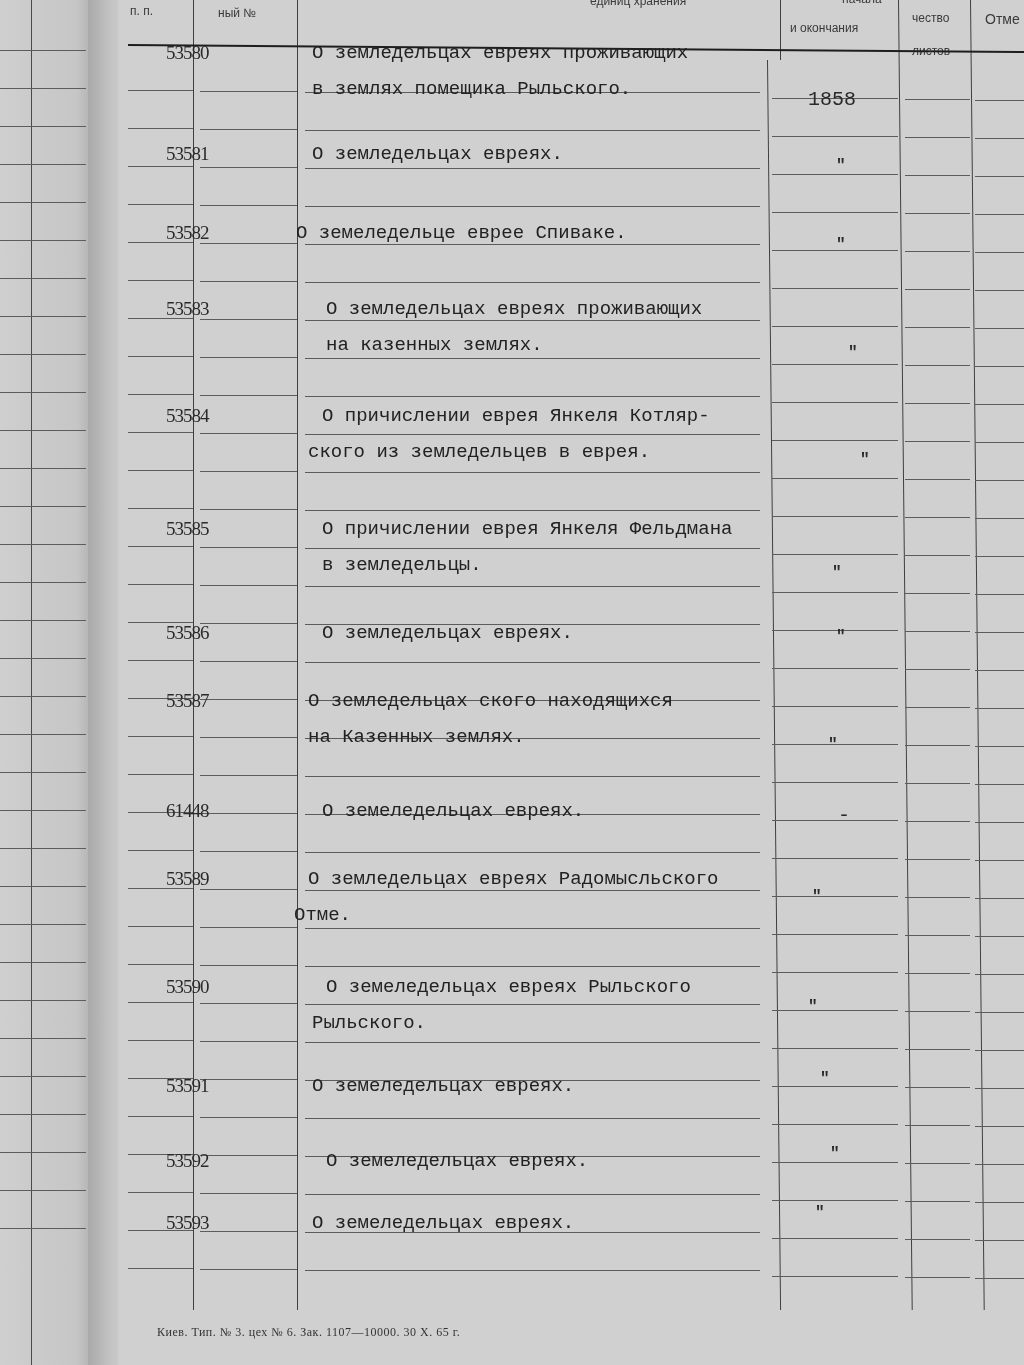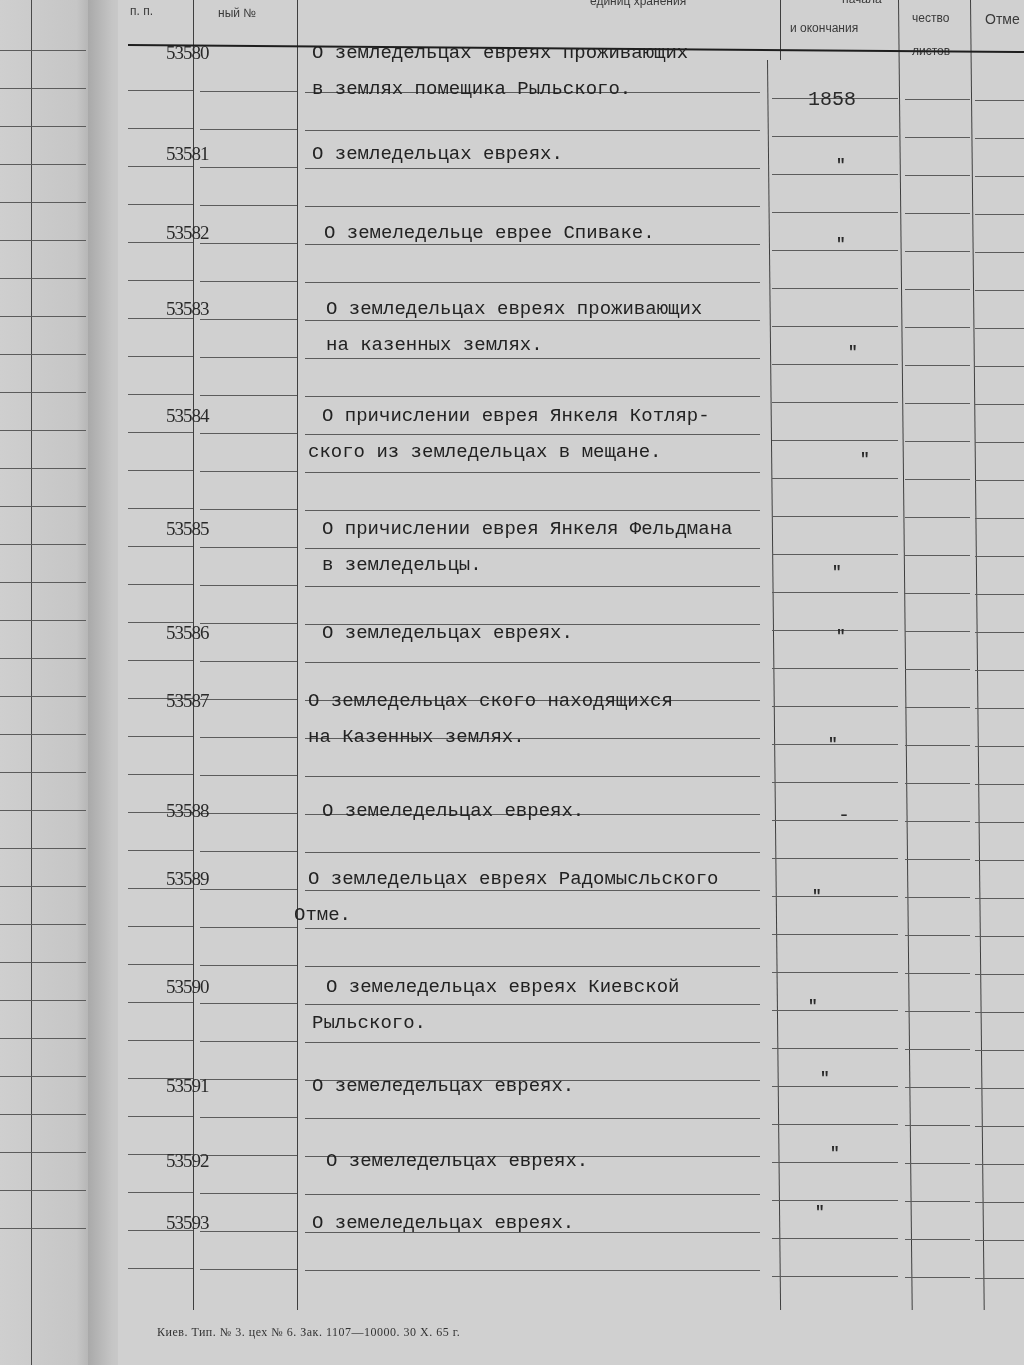--- a/index.html
+++ b/index.html
@@ -318,66 +318,66 @@
       <div class="desc" style="left: 312px; top: 30px;">в землях помещика Рыльского.</div>
       <div class="date" style="left: 808px; top: 46px;">1858</div>
     </div>
     <div class="rec" style="top: 143px;">
       <div class="num">53581</div>
       <div class="desc" style="left: 312px; top: -6px;">О земледельцах евреях.</div>
       <div class="date ditto" style="left: 836px; top: 14px;">"</div>
     </div>
     <div class="rec" style="top: 222px;">
       <div class="num">53582</div>
-      <div class="desc" style="left: 324px; top: -6px;">О земеледельце еврее Спиваке.</div>
+      <div class="desc" style="left: 296px; top: -6px;">О земеледельце еврее Спиваке.</div>
       <div class="date ditto" style="left: 836px; top: 14px;">"</div>
     </div>
     <div class="rec" style="top: 298px;">
       <div class="num">53583</div>
       <div class="desc" style="left: 326px; top: -6px;">О земледельцах евреях проживающих</div>
       <div class="desc" style="left: 326px; top: 30px;">на казенных землях.</div>
       <div class="date ditto" style="left: 848px; top: 46px;">"</div>
     </div>
     <div class="rec" style="top: 405px;">
       <div class="num">53584</div>
       <div class="desc" style="left: 322px; top: -6px;">О причислении еврея Янкеля Котляр-</div>
-      <div class="desc" style="left: 308px; top: 30px;">ского из земледельцах в мещане.</div>
+      <div class="desc" style="left: 308px; top: 30px;">ского из земледельцев в еврея.</div>
       <div class="date ditto" style="left: 860px; top: 46px;">"</div>
     </div>
     <div class="rec" style="top: 518px;">
       <div class="num">53585</div>
       <div class="desc" style="left: 322px; top: -6px;">О причислении еврея Янкеля Фельдмана</div>
       <div class="desc" style="left: 322px; top: 30px;">в земледельцы.</div>
       <div class="date ditto" style="left: 832px; top: 46px;">"</div>
     </div>
     <div class="rec" style="top: 622px;">
       <div class="num">53586</div>
       <div class="desc" style="left: 322px; top: -6px;">О земледельцах евреях.</div>
       <div class="date ditto" style="left: 836px; top: 6px;">"</div>
     </div>
     <div class="rec" style="top: 690px;">
       <div class="num">53587</div>
       <div class="desc" style="left: 308px; top: -6px;">О земледельцах ского находящихся</div>
       <div class="desc" style="left: 308px; top: 30px;">на Казенных землях.</div>
       <div class="date ditto" style="left: 828px; top: 46px;">"</div>
     </div>
     <div class="rec" style="top: 800px;">
-      <div class="num">53588</div>
+      <div class="num">61448</div>
       <div class="desc" style="left: 322px; top: -6px;">О земеледельцах евреях.</div>
       <div class="date" style="left: 838px; top: 4px;">-</div>
     </div>
     <div class="rec" style="top: 868px;">
       <div class="num">53589</div>
       <div class="desc" style="left: 308px; top: -6px;">О земледельцах евреях Радомысльского</div>
       <div class="desc" style="left: 294px; top: 30px;">Отме.</div>
       <div class="date ditto" style="left: 812px; top: 20px;">"</div>
     </div>
     <div class="rec" style="top: 976px;">
       <div class="num">53590</div>
-      <div class="desc" style="left: 326px; top: -6px;">О земеледельцах евреях Киевской</div>
+      <div class="desc" style="left: 326px; top: -6px;">О земеледельцах евреях Рыльского</div>
       <div class="desc" style="left: 312px; top: 30px;">Рыльского.</div>
       <div class="date ditto" style="left: 808px; top: 22px;">"</div>
     </div>
     <div class="rec" style="top: 1075px;">
       <div class="num">53591</div>
       <div class="desc" style="left: 312px; top: -6px;">О земеледельцах евреях.</div>
       <div class="date ditto" style="left: 820px; top: -5px;">"</div>
     </div>
     <div class="rec" style="top: 1150px;">
       <div class="num">53592</div>

